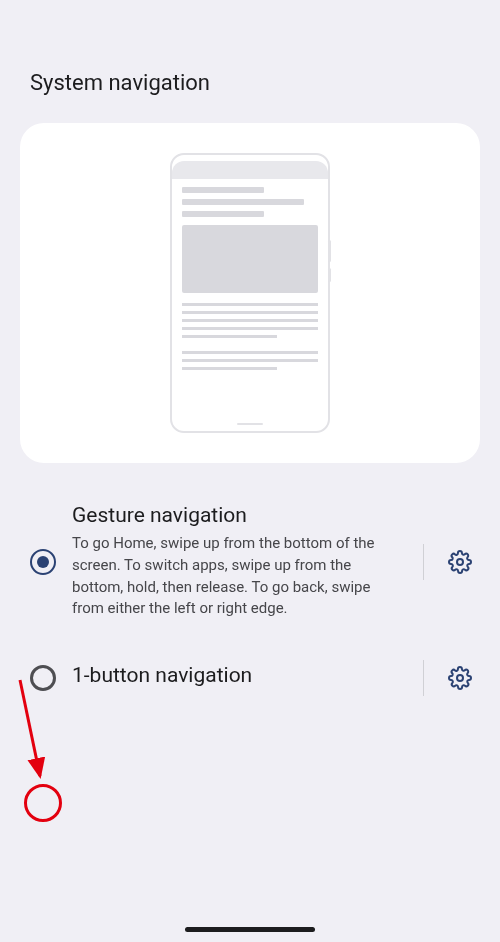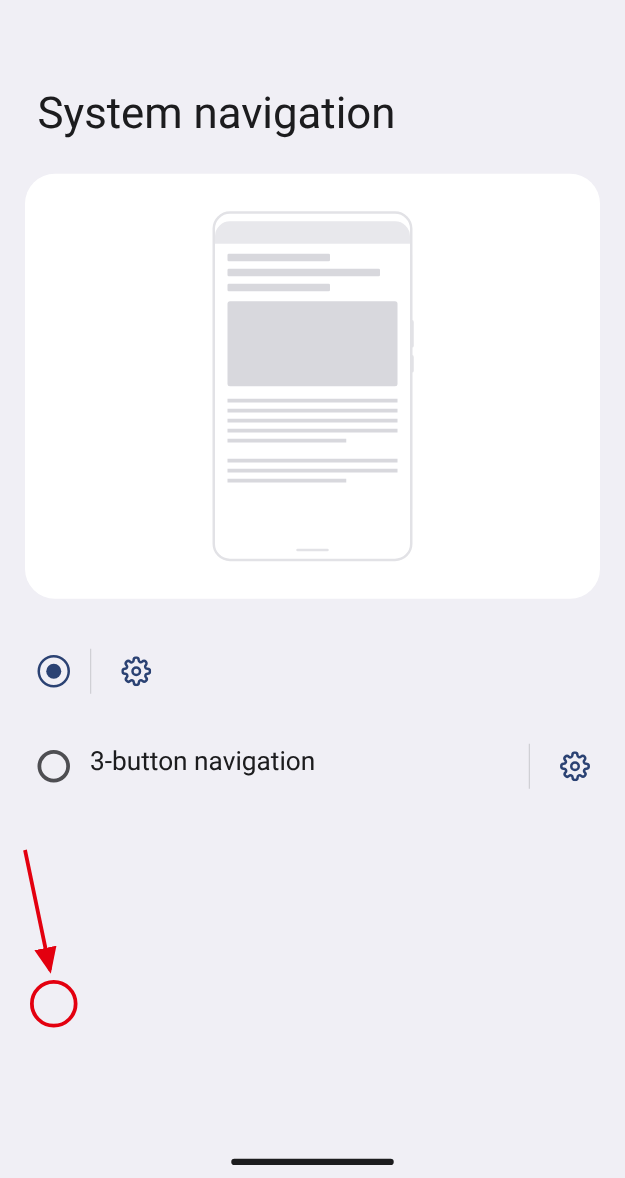--- a/index.html
+++ b/index.html
@@ -10,21 +10,21 @@
     body {
       width: 500px;
       height: 942px;
       background: #f0eff5;
       font-family: -apple-system, BlinkMacSystemFont, 'Segoe UI', Roboto, sans-serif;
       color: #1a1a1a;
       position: relative;
       overflow: hidden;
     }
     .page-title {
-      font-size: 35px;
+      font-size: 22px;
       font-weight: 400;
       color: #1c1c1e;
       padding: 70px 30px 28px 30px;
     }
     .preview-card {
       background: #ffffff;
       border-radius: 24px;
       margin: 0 20px 20px 20px;
       padding: 30px 0 20px 0;
       display: flex;
@@ -205,33 +205,37 @@
     <div class="mock-thin"></div>
     <div class="mock-thin w70"></div>
     <div class="mock-home-indicator"></div>
   </div>
 </div>
 
 <div class="option-row">
   <div class="radio-outer selected">
     <div class="radio-inner"></div>
   </div>
+  <div class="option-text">
+    <div class="option-title">Gesture navigation</div>
+    <div class="option-desc">To go Home, swipe up from the bottom of the screen. To switch apps, swipe up from the bottom, hold, then release. To go back, swipe from either the left or right edge.</div>
+  </div>
   <div class="divider"></div>
   <div class="gear">
     <svg viewBox="0 0 24 24" fill="none" stroke="#2b4273" stroke-width="2">
       <circle cx="12" cy="12" r="3"></circle>
       <path d="M19.4 15a1.65 1.65 0 0 0 .33 1.82l.06.06a2 2 0 0 1-2.83 2.83l-.06-.06a1.65 1.65 0 0 0-1.82-.33 1.65 1.65 0 0 0-1 1.51V21a2 2 0 0 1-4 0v-.09a1.65 1.65 0 0 0-1-1.51 1.65 1.65 0 0 0-1.82.33l-.06.06a2 2 0 0 1-2.83-2.83l.06-.06a1.65 1.65 0 0 0 .33-1.82 1.65 1.65 0 0 0-1.51-1H3a2 2 0 0 1 0-4h.09a1.65 1.65 0 0 0 1.51-1 1.65 1.65 0 0 0-.33-1.82l-.06-.06a2 2 0 0 1 2.83-2.83l.06.06a1.65 1.65 0 0 0 1.82.33h0a1.65 1.65 0 0 0 1-1.51V3a2 2 0 0 1 4 0v.09a1.65 1.65 0 0 0 1 1.51 1.65 1.65 0 0 0 1.82-.33l.06-.06a2 2 0 0 1 2.83 2.83l-.06.06a1.65 1.65 0 0 0-.33 1.82v0a1.65 1.65 0 0 0 1.51 1H21a2 2 0 0 1 0 4h-.09a1.65 1.65 0 0 0-1.51 1z"></path>
     </svg>
   </div>
 </div>
 
 <div class="option-row">
   <div class="radio-outer unselected"></div>
   <div class="option-text">
-    <div class="option-title">3-button navigation</div>
+    <div class="option-title">1-button navigation</div>
   </div>
   <div class="divider"></div>
   <div class="gear">
     <svg viewBox="0 0 24 24" fill="none" stroke="#2b4273" stroke-width="2">
       <circle cx="12" cy="12" r="3"></circle>
       <path d="M19.4 15a1.65 1.65 0 0 0 .33 1.82l.06.06a2 2 0 0 1-2.83 2.83l-.06-.06a1.65 1.65 0 0 0-1.82-.33 1.65 1.65 0 0 0-1 1.51V21a2 2 0 0 1-4 0v-.09a1.65 1.65 0 0 0-1-1.51 1.65 1.65 0 0 0-1.82.33l-.06.06a2 2 0 0 1-2.83-2.83l.06-.06a1.65 1.65 0 0 0 .33-1.82 1.65 1.65 0 0 0-1.51-1H3a2 2 0 0 1 0-4h.09a1.65 1.65 0 0 0 1.51-1 1.65 1.65 0 0 0-.33-1.82l-.06-.06a2 2 0 0 1 2.83-2.83l.06.06a1.65 1.65 0 0 0 1.82.33h0a1.65 1.65 0 0 0 1-1.51V3a2 2 0 0 1 4 0v.09a1.65 1.65 0 0 0 1 1.51 1.65 1.65 0 0 0 1.82-.33l.06-.06a2 2 0 0 1 2.83 2.83l-.06.06a1.65 1.65 0 0 0-.33 1.82v0a1.65 1.65 0 0 0 1.51 1H21a2 2 0 0 1 0 4h-.09a1.65 1.65 0 0 0-1.51 1z"></path>
     </svg>
   </div>
 </div>
 

